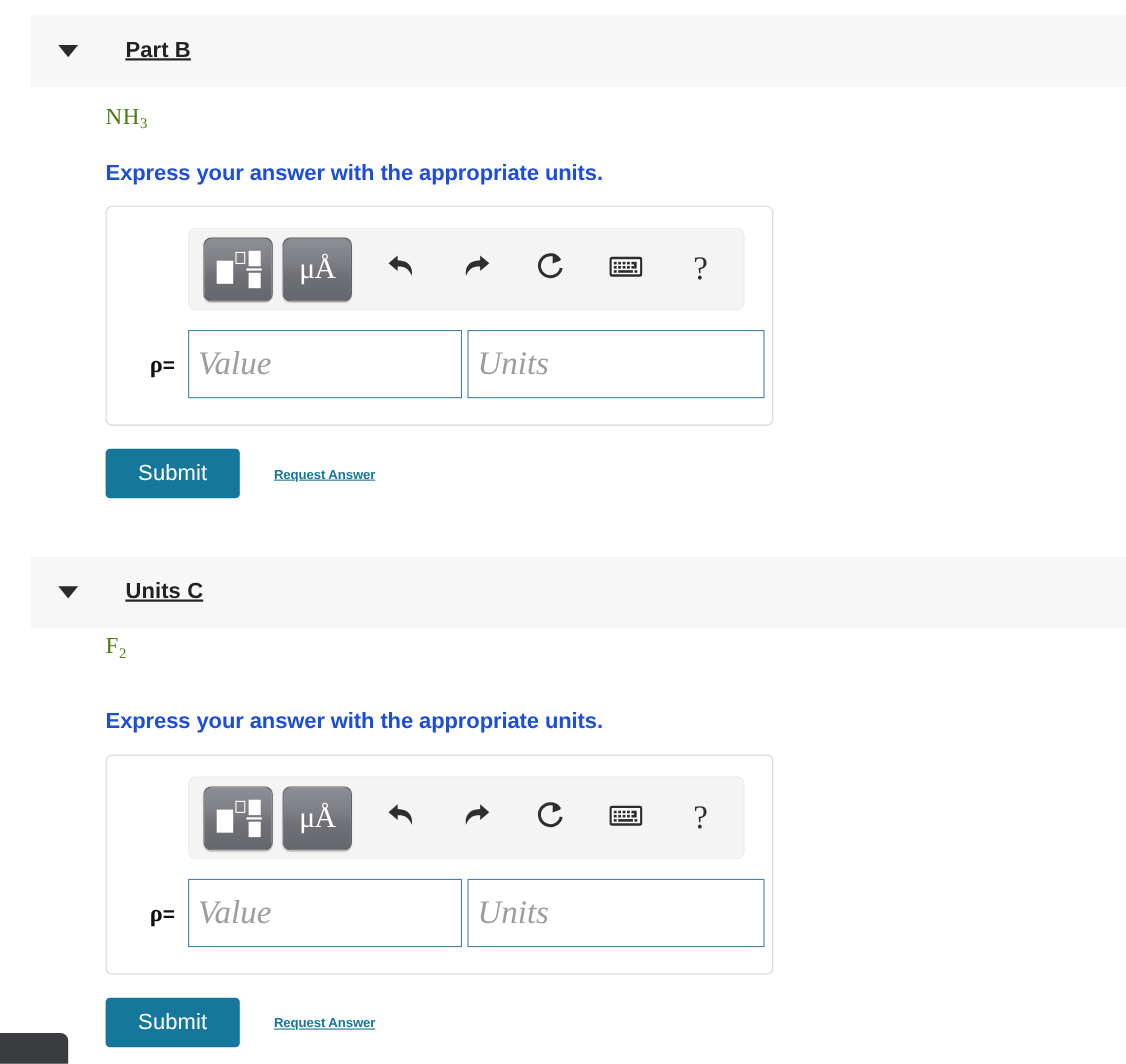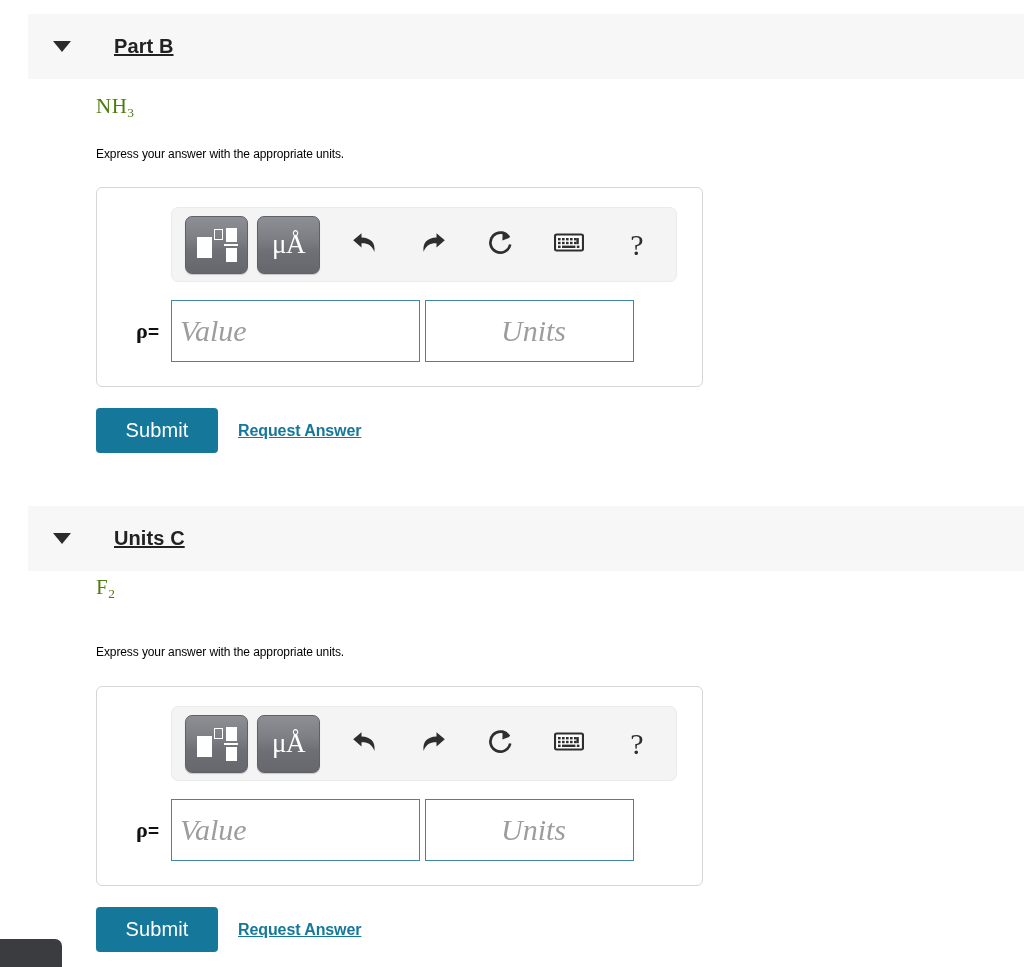--- a/index.html
+++ b/index.html
@@ -61,23 +61,23 @@
   .formula sub {
     font-size: 0.64em;
     vertical-align: -0.28em;
     letter-spacing: 0;
   }
 
   
   .instruction {
     position: absolute;
     left: 96px;
-    font-size: 12px;
-    font-weight: normal;
-    color: #000000;
+    font-size: 20px;
+    font-weight: bold;
+    color: #1d4ed8;
     letter-spacing: -0.1px;
   }
 
   
   .answer-box {
     position: absolute;
     left: 96px;
     width: 607px;
     height: 200px;
     border: 1px solid #d6d6d6;
@@ -168,21 +168,21 @@
   .field {
     height: 62px;
     border: 1.5px solid #3f85a8;
     background: #ffffff;
     display: flex;
     align-items: center;
     padding-left: 8px;
     cursor: text;
   }
   .field-value { width: 249px; }
-  .field-units { width: 209px; margin-left: 5px; justify-content: center; }
+  .field-units { width: 270px; margin-left: 5px; }
   .ph {
     font-family: "Liberation Serif", serif;
     font-style: italic;
     font-size: 30px;
     color: #9d9d9d;
     user-select: none;
   }
 
   
   .actions { position: absolute; left: 96px; display: flex; align-items: center; }
@@ -192,23 +192,23 @@
     background: #15789b;
     color: #ffffff;
     border: none;
     border-radius: 4px;
     font-family: "Liberation Sans", sans-serif;
     font-size: 20px;
     cursor: pointer;
     letter-spacing: 0.1px;
   }
   .request-link {
-    margin-left: 20px;
+    margin-left: 31px;
     color: #15789b;
-    font-size: 16px;
+    font-size: 12px;
     font-weight: bold;
     text-decoration: underline;
     cursor: pointer;
     letter-spacing: -0.1px;
   }
 
   
   .bottom-toast {
     position: absolute;
     left: -28px;

